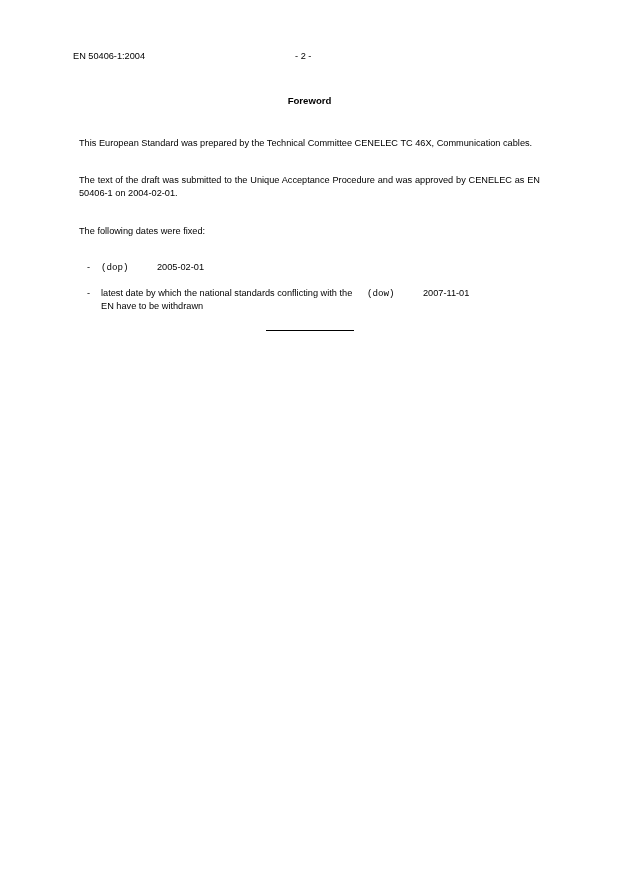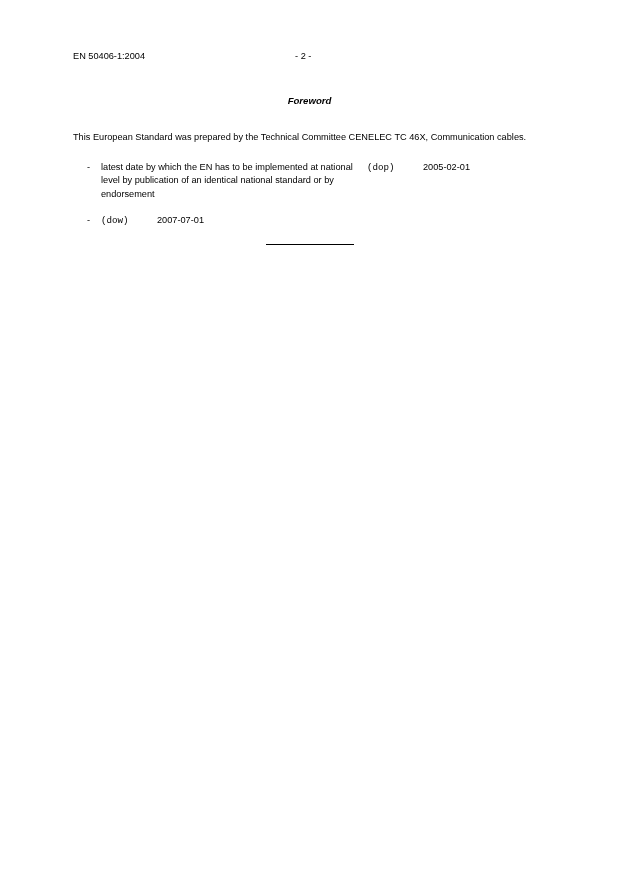--- a/index.html
+++ b/index.html
@@ -42,27 +42,26 @@
   .header-pagenum {
     margin-left: 150px;
     white-space: nowrap;
   }
   .doc-title {
     text-align: center;
     font-size: 9.6px;
     font-weight: bold;
     margin: 0;
     padding-top: 32px;
-    font-style: italic;
   }
   p.para {
     font-size: 9.2px;
     line-height: 13.2px;
     text-align: justify;
-    margin: 0;
+    margin: 6px;
     padding-top: 18px;
   }
   p.para.first {
     padding-top: 25px;
   }
   .list {
     padding-top: 17px;
   }
   .list-item {
     display: flex;
@@ -112,34 +111,36 @@
   <div class="content">
 
     <div class="header-row">
       <span class="header-standard">EN 50406-1:2004</span>
       <span class="header-pagenum">- 2 -</span>
     </div>
 
     <div class="doc-title">Foreword</div>
 
     <p class="para first">This European Standard was prepared by the Technical Committee CENELEC TC 46X, Communication cables.</p>
+    <p class="para">The text of the draft was submitted to the Unique Acceptance Procedure and was approved by CENELEC as EN 50406-1 on 2004-02-01.</p>
+    <p class="para">The following dates were fixed:</p>
 
     <div class="list">
 
       <div class="list-item first-item">
         <span class="dash">-</span>
-        <span class="item-text">latest date by which the EN has to be implemented at national level by publication of an identical national standard or by endorsement</span>
         <span class="item-code">(dop)</span>
         <span class="item-date">2005-02-01</span>
       </div>
 
       <div class="list-item">
         <span class="dash">-</span>
+        <span class="item-text">latest date by which the national standards conflicting with the EN have to be withdrawn</span>
         <span class="item-code">(dow)</span>
-        <span class="item-date">2007-07-01</span>
+        <span class="item-date">2007-11-01</span>
       </div>
 
     </div>
 
     <div class="rule-wrap">
       <div class="rule"></div>
     </div>
 
   </div>
 </div>

